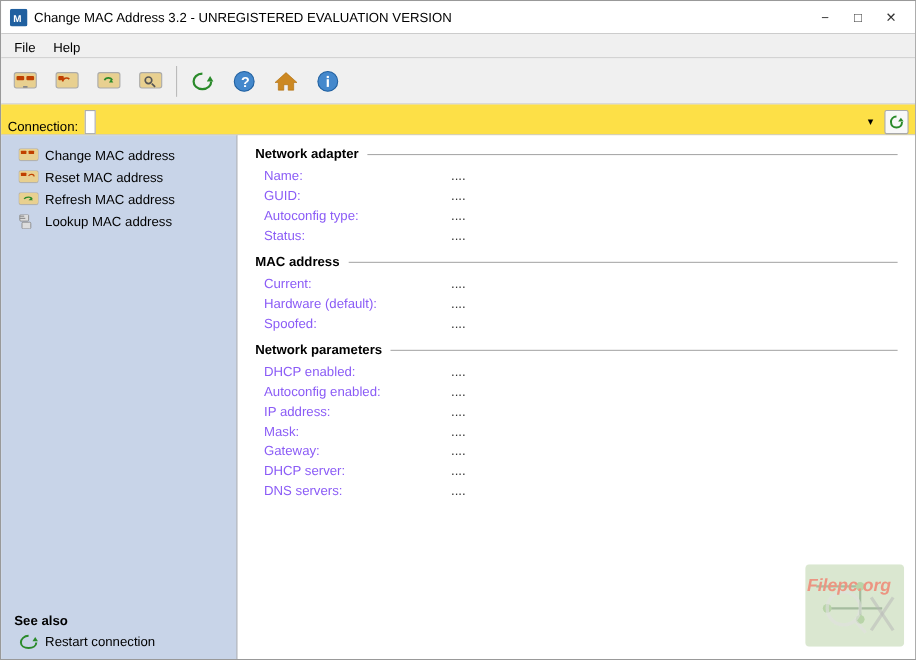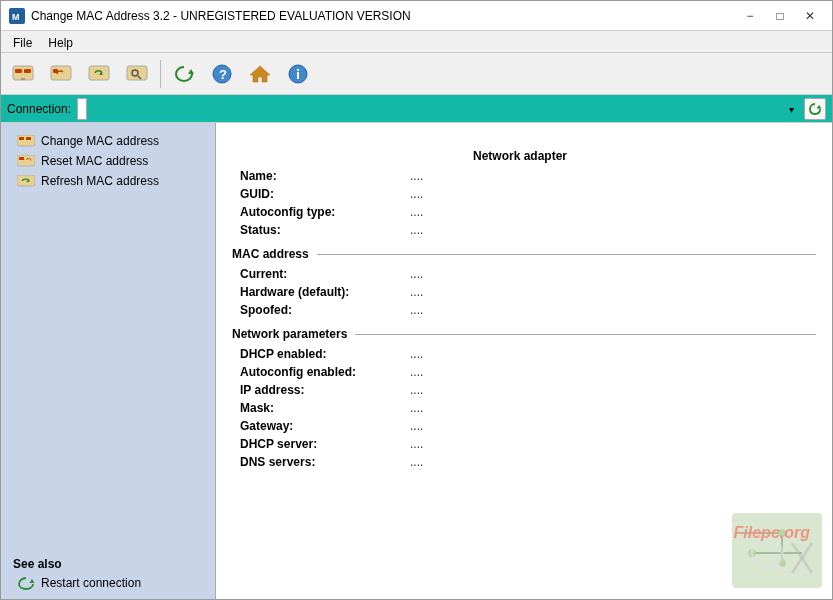--- a/index.html
+++ b/index.html
@@ -91,24 +91,24 @@
     }
     .toolbar-sep {
       width: 1px;
       height: 28px;
       background: #bbb;
       margin: 0 3px;
     }
 
     
     .connection-bar {
-      background: #14b8a6;
+      background: #fde047;
       height: 28px;
       display: flex;
-      align-items: center;
+      align-items: flex-end;
       padding: 0 6px;
       border-bottom: 1px solid #ccc;
       gap: 6px;
     }
     .connection-label {
       font-size: 12px;
       white-space: nowrap;
     }
     .connection-select {
       flex: 1;
@@ -199,43 +199,42 @@
       padding: 10px 16px;
       overflow-y: auto;
       position: relative;
     }
     .section-header {
       display: flex;
       align-items: center;
       margin-bottom: 6px;
       margin-top: 10px;
     }
-    .section-header:first-child { margin-top: 16px; flex-direction: column; }
+    .section-header:first-child { margin-top: 0; }
     .section-title {
       font-weight: bold;
       font-size: 12px;
       white-space: nowrap;
       margin-right: 8px;
     }
     .section-line {
       flex: 1;
       height: 1px;
       background: #aaa;
     }
     .field-row {
       display: flex;
       align-items: center;
       margin-bottom: 4px;
       padding-left: 8px;
     }
     .field-label {
       width: 170px;
       font-size: 12px;
-      color: #000000;
-      font-weight: bold;
+      color: #8b5cf6;
     }
     .field-value {
       font-size: 12px;
       color: #333;
     }
 
     
     .watermark {
       position: absolute;
       bottom: 10px;
@@ -387,20 +386,31 @@
       <div class="sidebar-icon">
         <svg width="18" height="13" viewBox="0 0 18 13">
           <rect x="0" y="0" width="18" height="11" rx="2" fill="#e8d090" stroke="#aaa" stroke-width="0.8"></rect>
           <path d="M5 6 C6 3.5, 12 3.5, 12 6" fill="none" stroke="#2a8a2a" stroke-width="1.2"></path>
           <polygon points="11,5 13,7 9,7" fill="#2a8a2a"></polygon>
         </svg>
       </div>
       <span>Refresh MAC address</span>
     </div>
 
+    <div class="sidebar-item">
+      <div class="sidebar-icon">
+        <svg width="18" height="13" viewBox="0 0 18 13">
+          <rect x="1" y="0" width="8" height="6" rx="1" fill="#ddd" stroke="#888" stroke-width="0.8"></rect>
+          <rect x="3" y="7" width="8" height="6" rx="1" fill="#ddd" stroke="#888" stroke-width="0.8"></rect>
+          <rect x="1" y="1" width="4" height="1" fill="#888"></rect>
+          <rect x="1" y="3" width="5" height="1" fill="#888"></rect>
+        </svg>
+      </div>
+      <span>Lookup MAC address</span>
+    </div>
 
     <div class="sidebar-spacer"></div>
 
     <div class="sidebar-see-also">See also</div>
 
     <div class="sidebar-item">
       <div class="sidebar-icon">
         <svg width="18" height="14" viewBox="0 0 18 14">
           <path d="M9 2 C5 2, 2 5, 2 8 C2 11, 5 13, 9 13 C13 13, 16 11, 16 8" fill="none" stroke="#2a8a2a" stroke-width="1.8"></path>
           <polygon points="15,3 17.5,7 12.5,7" fill="#2a8a2a"></polygon>

